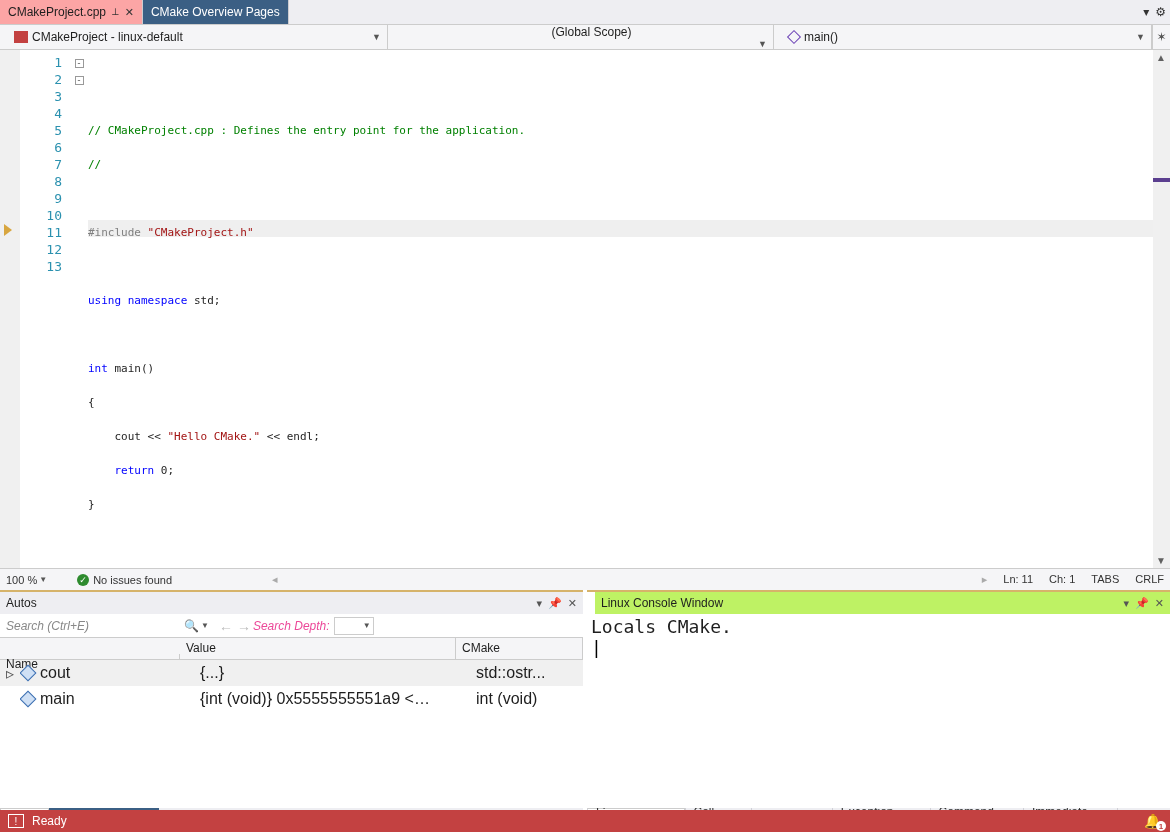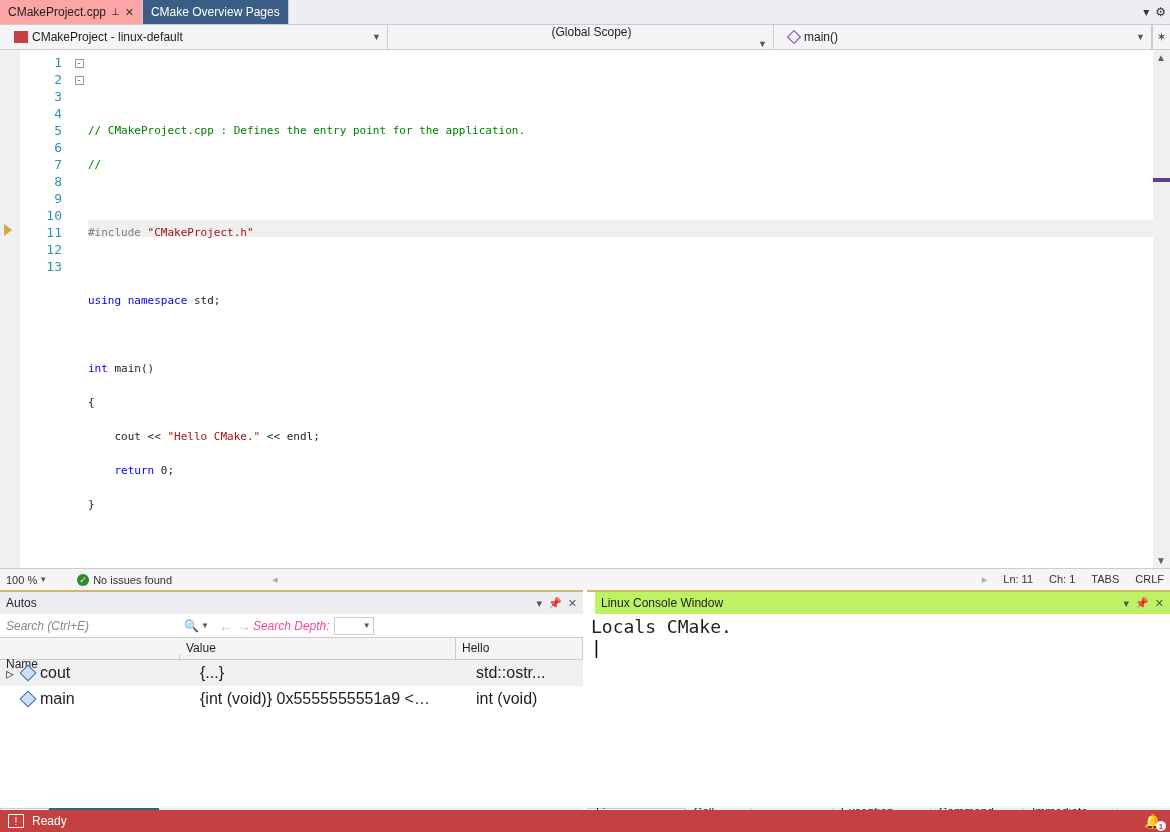--- a/index.html
+++ b/index.html
@@ -224,21 +224,21 @@
         <span class="mag">🔍</span>
         <span class="schev">▼</span>
         <span class="navarr">←</span>
         <span class="navarr">→</span>
         <span class="depth-label">Search Depth:</span>
         <span class="depth-dd">▼</span>
       </div>
       <div class="autos-grid-head">
         <div style="width:180px;margin-top:16px;">Name</div>
         <div style="width:276px;">Value</div>
-        <div style="flex:1;">Hello</div>
+        <div style="flex:1;">CMake</div>
       </div>
       <div class="autos-rows">
         <div class="autos-row sel">
           <span class="exp">▹</span>
           <div class="col-name">
               <span class="ico"></span>
               <span>cout</span>
             </div>
           <div class="col-value">{...}</div>
           <div class="col-type">std::ostr...</div>

